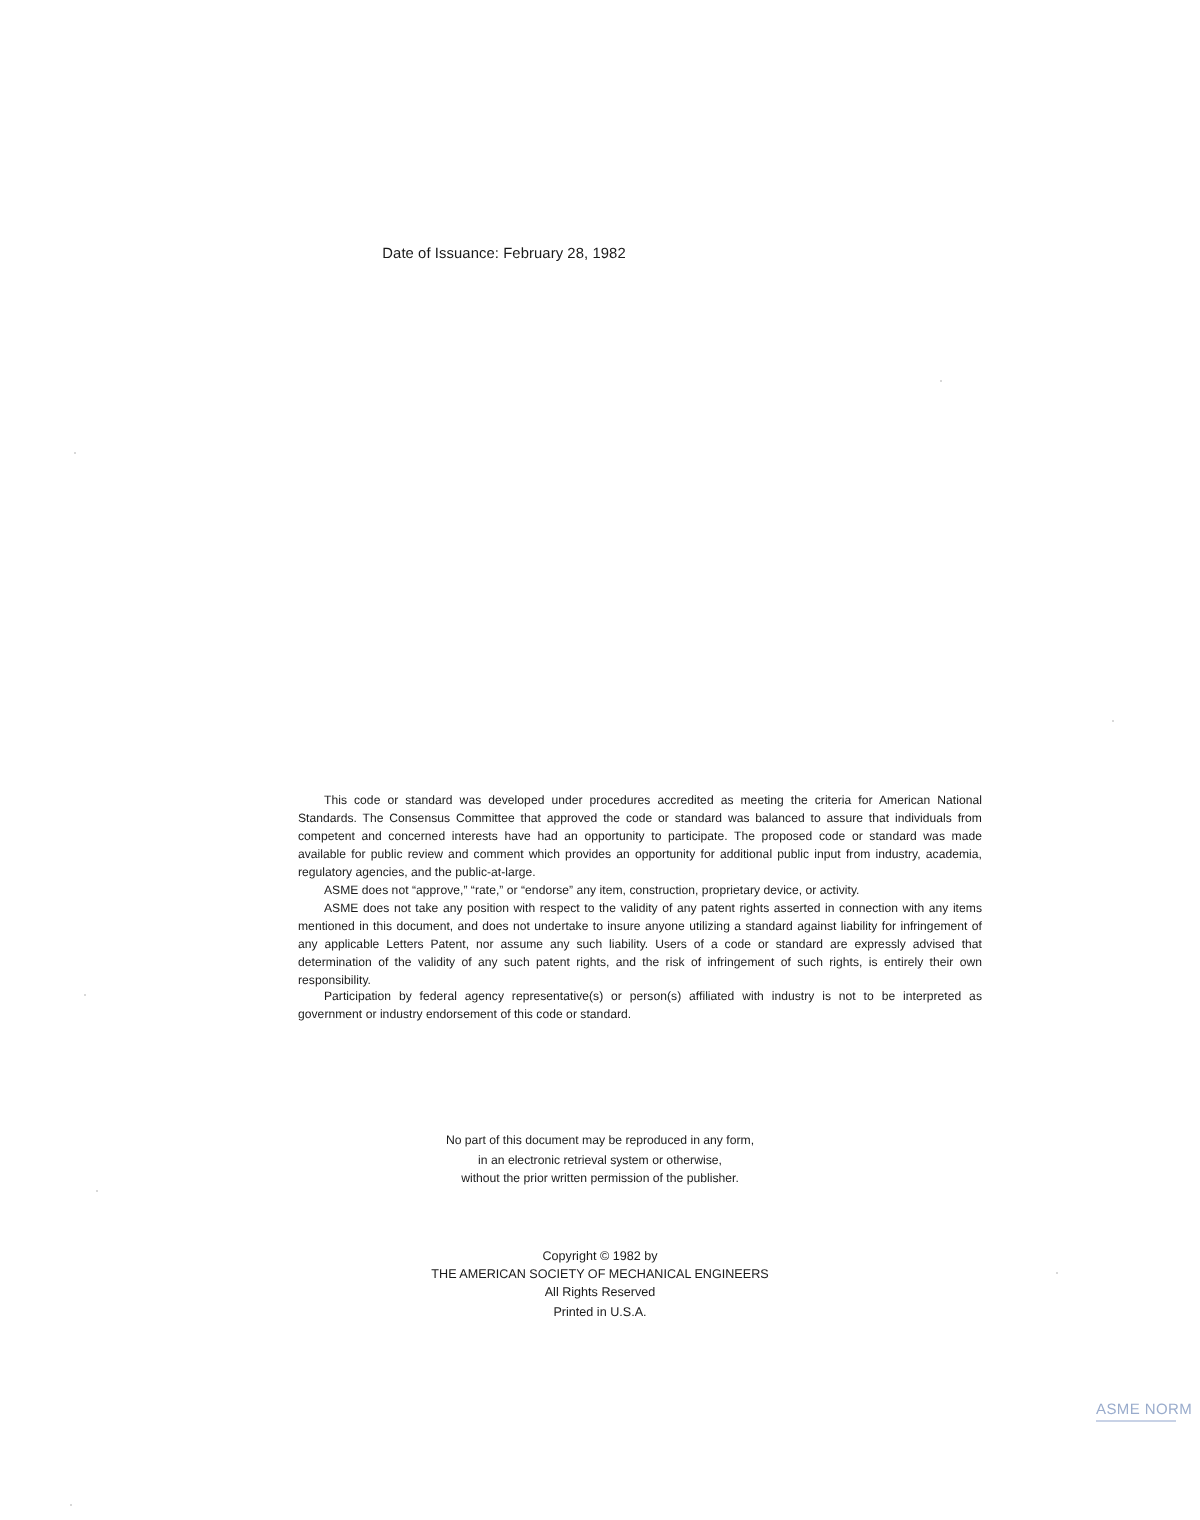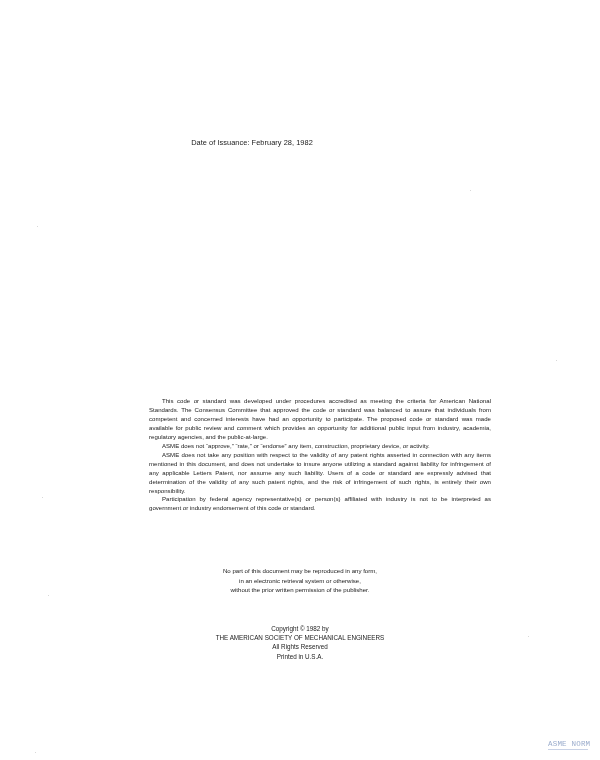--- a/index.html
+++ b/index.html
@@ -10,21 +10,21 @@
     body {
       width: 600px;
       height: 760px;
       position: relative;
       overflow: hidden;
       font-family: "Liberation Sans", "DejaVu Sans", sans-serif;
       color: #1a1a1a;
     }
     .issuance {
       position: absolute;
-      top: 138px;
+      top: 122px;
       left: 0;
       width: 504px;
       text-align: center;
       font-size: 7.4px;
       letter-spacing: 0.05px;
     }
     .notice {
       position: absolute;
       top: 397px;
       left: 149px;
@@ -53,22 +53,22 @@
       top: 624px;
       left: 0;
       width: 600px;
       text-align: center;
       font-size: 6.3px;
       line-height: 9.2px;
     }
     .watermark {
       position: absolute;
       left: 548px;
-      top: 740px;
-      font-family: Liberation Mono, monospace;
+      top: 700px;
+      font-family: Liberation Sans, sans-serif;
       font-size: 7.5px;
       color: #9aaccc;
       letter-spacing: 0.2px;
     }
     .watermark .rule {
       display: block;
       height: 1px;
       width: 40px;
       margin-top: 1px;
       background: #c8d2e6;

